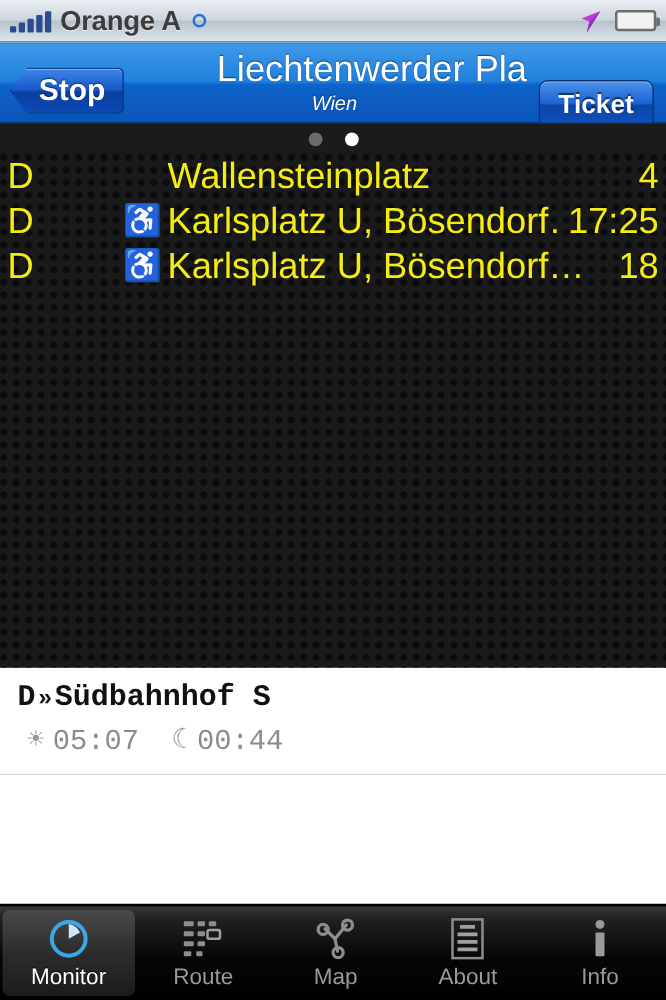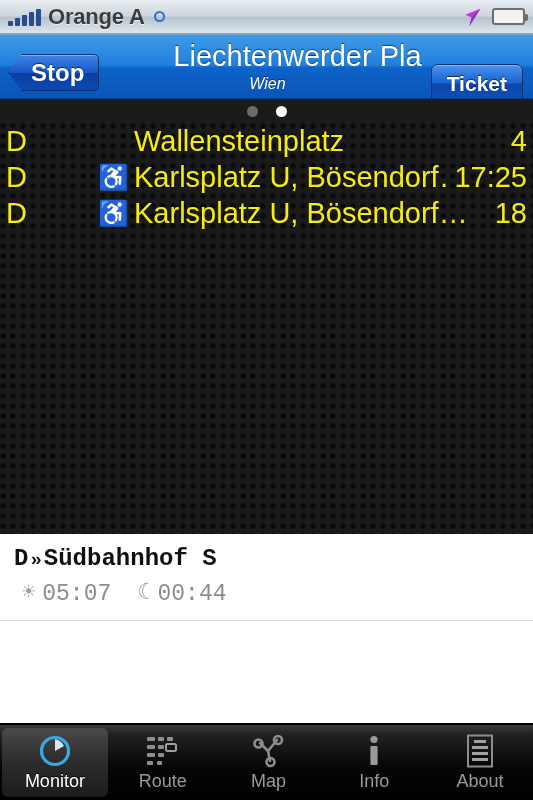--- a/index.html
+++ b/index.html
@@ -257,38 +257,38 @@
             <circle cx="27" cy="6" r="4"></circle>
             <circle cx="19.5" cy="28" r="4"></circle>
           </g>
         </svg>
       </span>
       <span class="lbl">Map</span>
     </div>
 
     <div class="tab">
       <span class="ico">
-        <svg width="20" height="32" viewBox="0 0 20 32">
-          <circle cx="10" cy="4.5" r="3.6" fill="#9a9a9a"></circle>
-          <rect x="6.4" y="11" width="7.2" height="19" rx="1" fill="#9a9a9a"></rect>
-        </svg>
-      </span>
-      <span class="lbl">Info</span>
-    </div>
-
-    <div class="tab">
-      <span class="ico">
         <svg width="28" height="34" viewBox="0 0 28 34">
           <rect x="2" y="1.5" width="24" height="31" fill="none" stroke="#8d8d8d" stroke-width="2"></rect>
           <g fill="#a0a0a0">
             <rect x="8" y="6" width="12" height="3"></rect>
             <rect x="6" y="12" width="16" height="3"></rect>
             <rect x="6" y="18" width="16" height="3"></rect>
             <rect x="6" y="24" width="16" height="3"></rect>
           </g>
         </svg>
       </span>
       <span class="lbl">About</span>
     </div>
 
+    <div class="tab">
+      <span class="ico">
+        <svg width="20" height="32" viewBox="0 0 20 32">
+          <circle cx="10" cy="4.5" r="3.6" fill="#9a9a9a"></circle>
+          <rect x="6.4" y="11" width="7.2" height="19" rx="1" fill="#9a9a9a"></rect>
+        </svg>
+      </span>
+      <span class="lbl">Info</span>
+    </div>
+
   </div>
 
 </div>
 
 </body></html>

